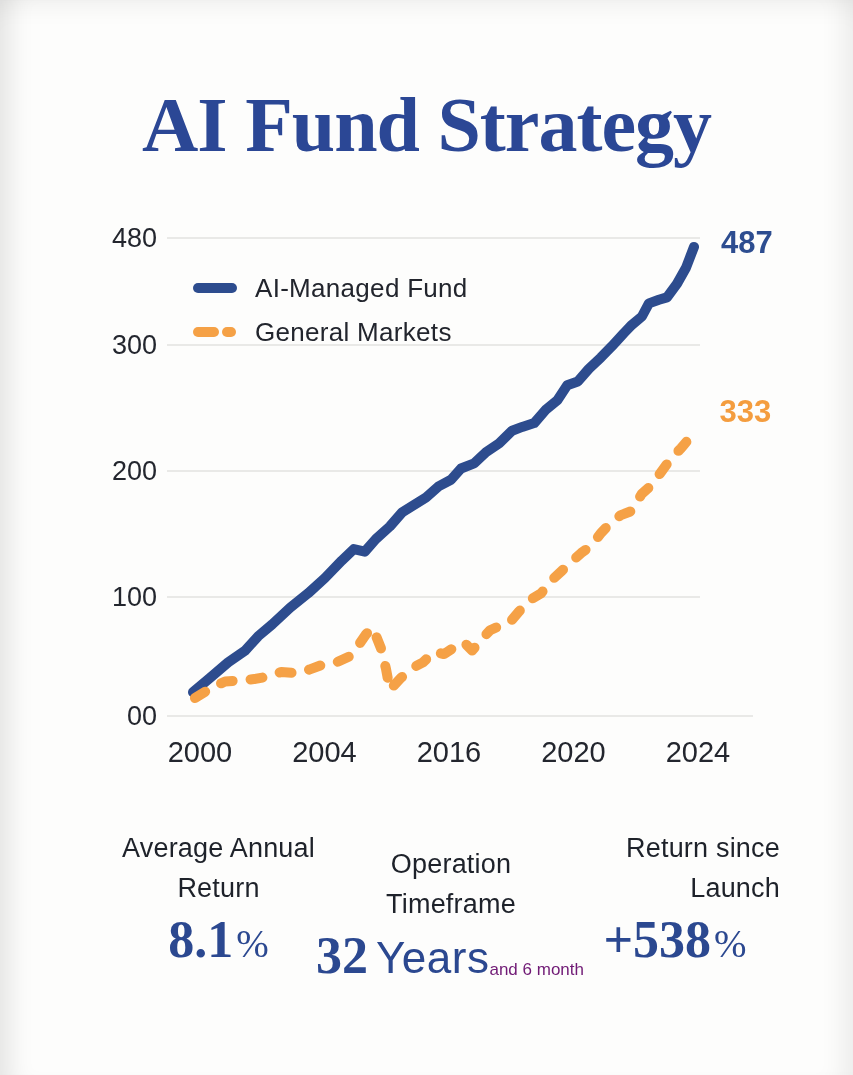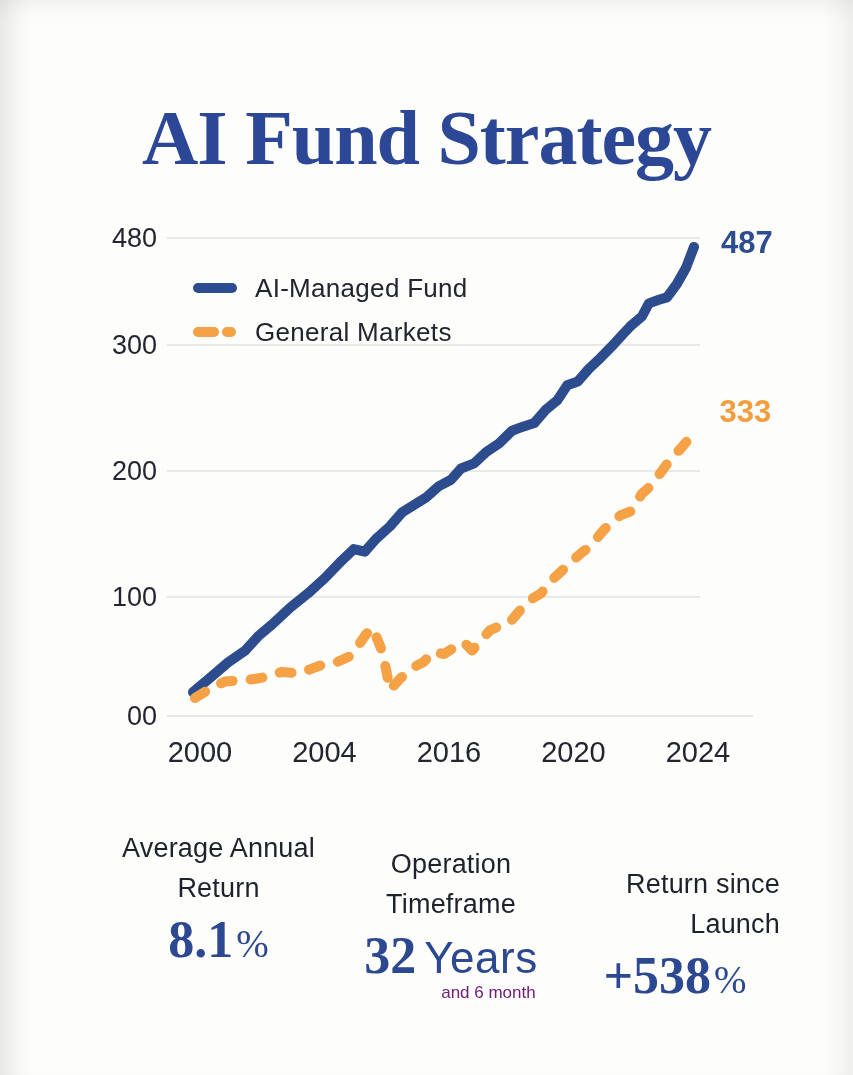--- a/index.html
+++ b/index.html
@@ -5,49 +5,49 @@
   html,body{margin:0;padding:0;background:#e9e9e7;}
   .page{
     position:relative;width:853px;height:1075px;margin:0 auto;
     background:#fdfdfc;overflow:hidden;
     box-shadow:inset 28px 0 24px -18px rgba(0,0,0,.10),
                inset -28px 0 24px -18px rgba(0,0,0,.07),
                inset 0 24px 24px -18px rgba(0,0,0,.06);
     font-family:"Liberation Sans",sans-serif;
   }
   .title{
-    position:absolute;top:47px;left:0;width:100%;
+    position:absolute;top:34px;left:0;width:100%;
     text-align:center;font-family:"Liberation Serif",serif;
     font-weight:bold;font-size:78px;line-height:1;color:#2b4795;
     letter-spacing:-1px;
   }
   .chart-svg{position:absolute;top:200px;left:0;}
   .stats{position:absolute;top:828px;left:106px;width:680px;display:flex;}
   .stat{display:flex;flex-direction:column;}
   .stat-1{width:225px;}
   .stat-2{width:190px;margin-left:25px;margin-top:16px;}
-  .stat-3{width:218px;margin-left:20px;margin-top:36px;}
+  .stat-3{width:218px;margin-left:20px;}
   .stat-label{
     font-size:27px;line-height:40px;color:#1e222a;text-align:center;
     letter-spacing:.2px;
   }
   .stat-3 .stat-label{text-align:right;padding-right:4px;}
   .stat-value{
     margin-top:6px;display:flex;justify-content:center;align-items:baseline;
     color:#2b4890;white-space:nowrap;
   }
   .num{
     font-family:"Liberation Serif",serif;font-weight:bold;font-size:52px;
     line-height:1;color:#2b4890;
   }
   .pct{
     font-family:"Liberation Serif",serif;font-size:39px;line-height:1;
     color:#2b4890;margin-left:3px;
   }
-  .unit-wrap{display:inline-flex;flex-direction:column;margin-left:8px;align-items:center;}
+  .unit-wrap{display:inline-flex;flex-direction:row;margin-left:8px;align-items:center;}
   .unit{font-size:44px;line-height:1;color:#2b4890;letter-spacing:.5px;}
   .note{font-size:17px;line-height:1.2;color:#701a75;margin-top:3px;align-self:flex-end;padding-right:2px;}
 </style>
 </head>
 <body>
 
 <div class="page">
 
   <h1 class="title">AI Fund Strategy</h1>
 

